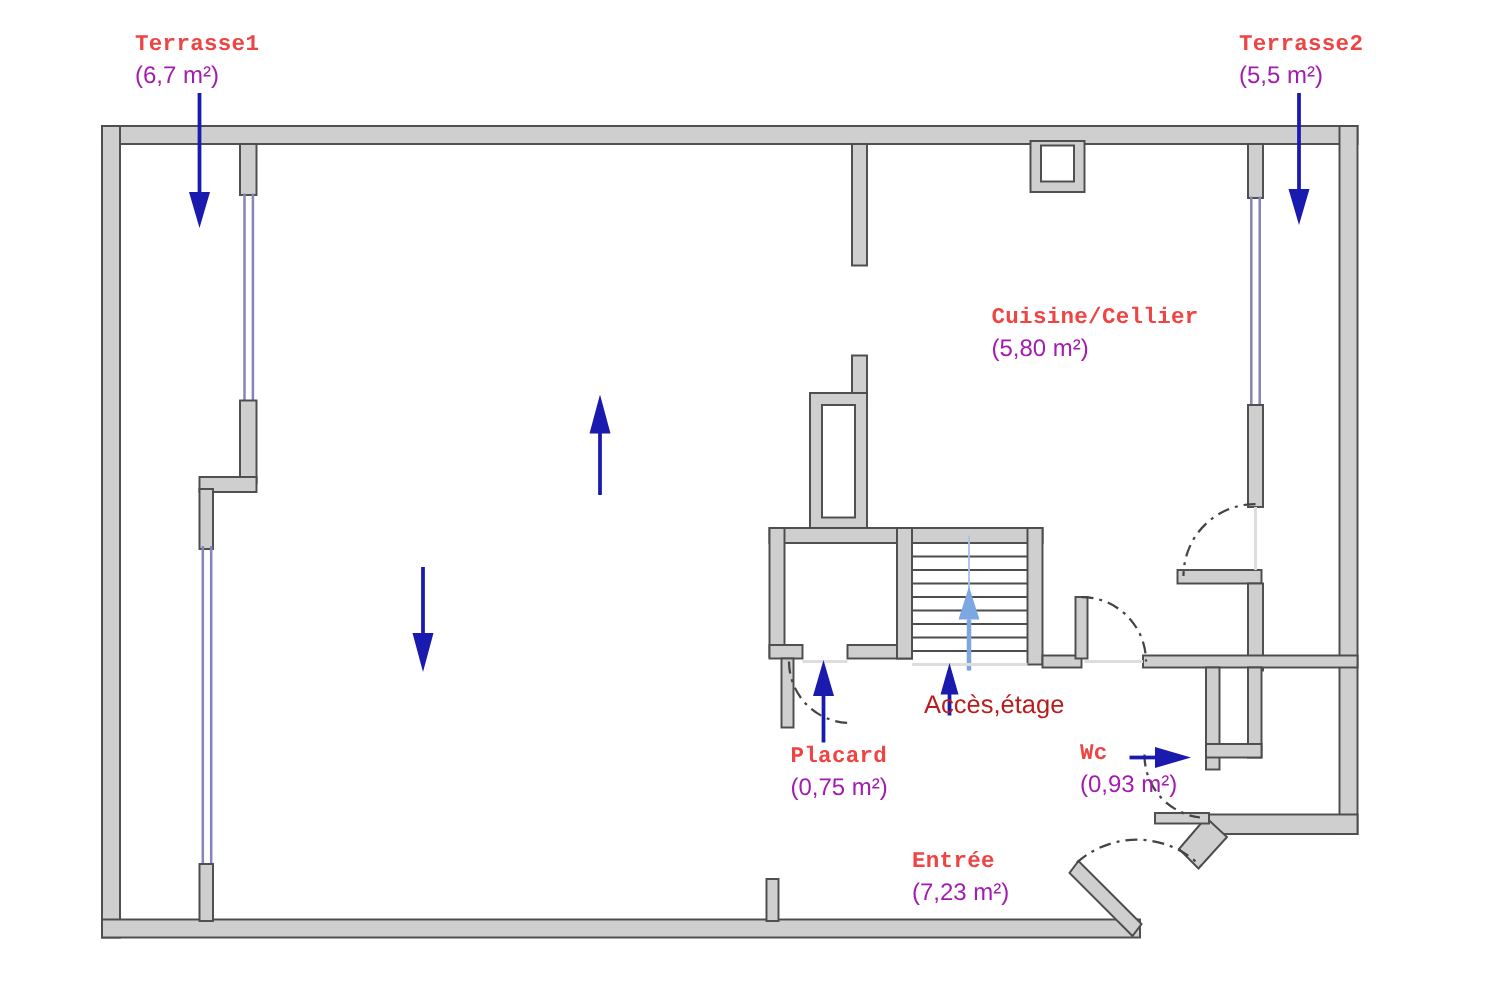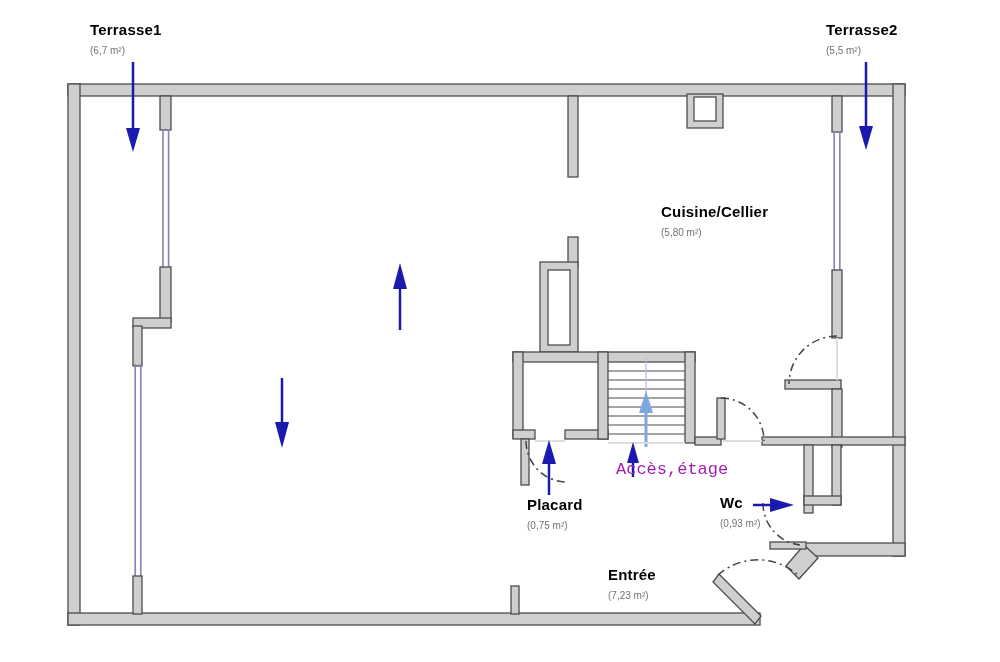--- a/index.html
+++ b/index.html
@@ -2,23 +2,23 @@
 <html><head>
 <meta charset="utf-8">
 <style>
   html,body{margin:0;padding:0;background:#ffffff;}
   #stage{
     position:relative;width:1000px;height:662px;background:#ffffff;overflow:hidden;
     font-family:"Liberation Sans", sans-serif;
   }
   #plan-svg{position:absolute;left:0;top:0;}
   .lbl{position:absolute;white-space:nowrap;line-height:19px;}
-  .room-name{display:block;font-weight:bold;font-size:15px;color:#000000;letter-spacing:.2px;}
-  .room-area{display:block;font-size:10px;color:#737373;margin-top:2px;}
-  .access-name{display:block;font-size:17px;color:#a21caf;font-family:Liberation Mono, monospace;}
+  .room-name{display:block;font-weight:bold;font-size:15px;color:#ef4444;letter-spacing:.2px;font-family:Liberation Mono, monospace;}
+  .room-area{display:block;font-size:16px;color:#a21caf;margin-top:2px;}
+  .access-name{display:block;font-size:17px;color:#b91c1c;}
   
   .wall{fill:#cfcfcf;stroke:#4d4d4d;stroke-width:1.3;}
   .win{stroke:#8886b8;stroke-width:1.7;}
   .arc{fill:none;stroke:#444444;stroke-width:1.5;stroke-dasharray:8 4 2 4;}
   .tread{stroke:#4d4d4d;stroke-width:1.2;}
   .thresh{stroke:#dddddd;stroke-width:2;}
   .dark-arrow{stroke:#1a1aae;stroke-width:2.5;}
   .dark-head{fill:#1a1aae;stroke:none;}
   .inner{fill:#ffffff;stroke:#4d4d4d;stroke-width:1.3;}
 </style>

